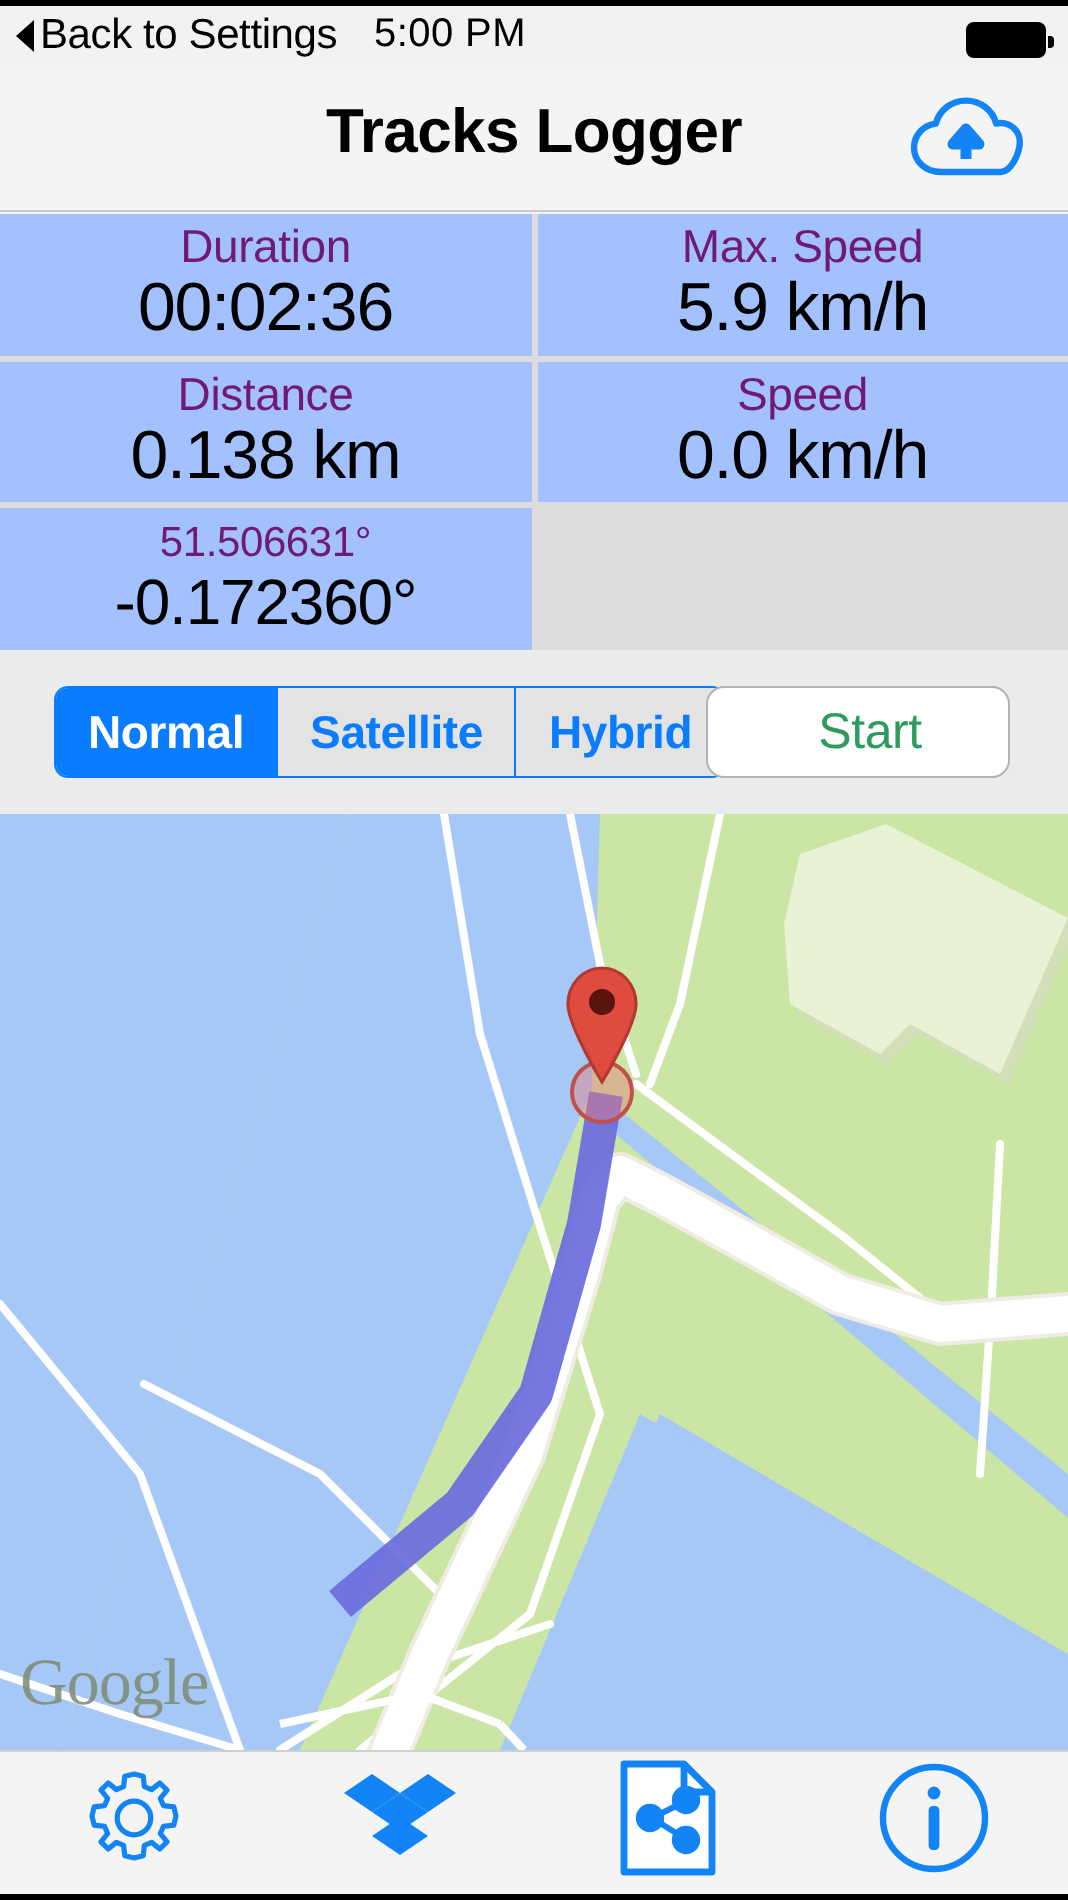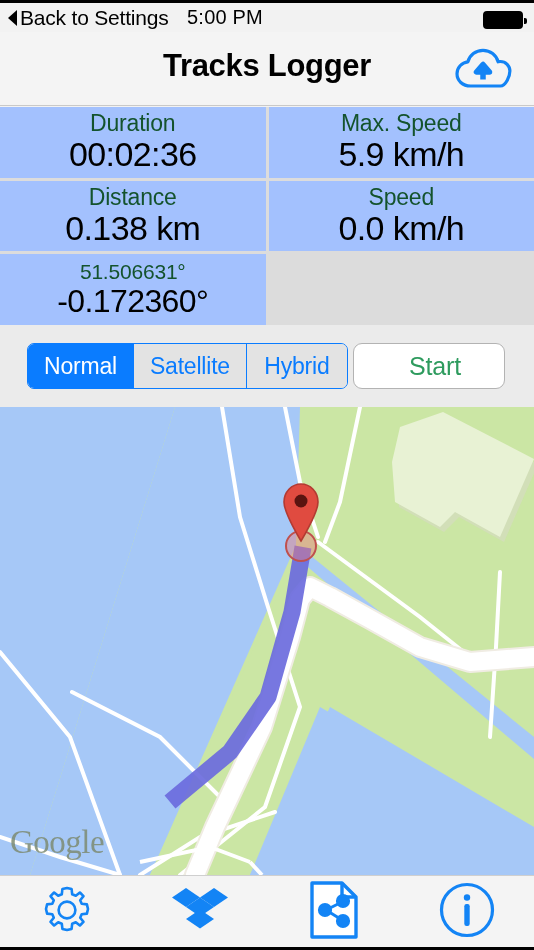--- a/index.html
+++ b/index.html
@@ -114,21 +114,21 @@
   .stat-cell {
     background: #a3c1fe;
     display: flex;
     flex-direction: column;
     align-items: center;
     justify-content: center;
     overflow: hidden;
   }
   .stat-label {
     font-size: 23px;
-    color: #14532d;
+    color: #701a75;
     line-height: 1.05;
     letter-spacing: -0.2px;
   }
   .stat-value {
     font-size: 34px;
     color: #000;
     line-height: 1.1;
     letter-spacing: -0.6px;
     margin-top: 1px;
   }
@@ -144,20 +144,21 @@
   }
   #segmented {
     position: absolute;
     left: 27px; top: 18px;
     height: 46px;
     display: flex;
     border: 1px solid #0a7cff;
     border-radius: 7px;
     overflow: hidden;
     box-sizing: border-box;
+    font-weight: bold;
   }
   .seg {
     display: flex;
     align-items: center;
     justify-content: center;
     padding: 0 16px;
     font-size: 23px;
     color: #0a7cff;
     background: #e3e3e3;
     border-left: 1px solid #0a7cff;

